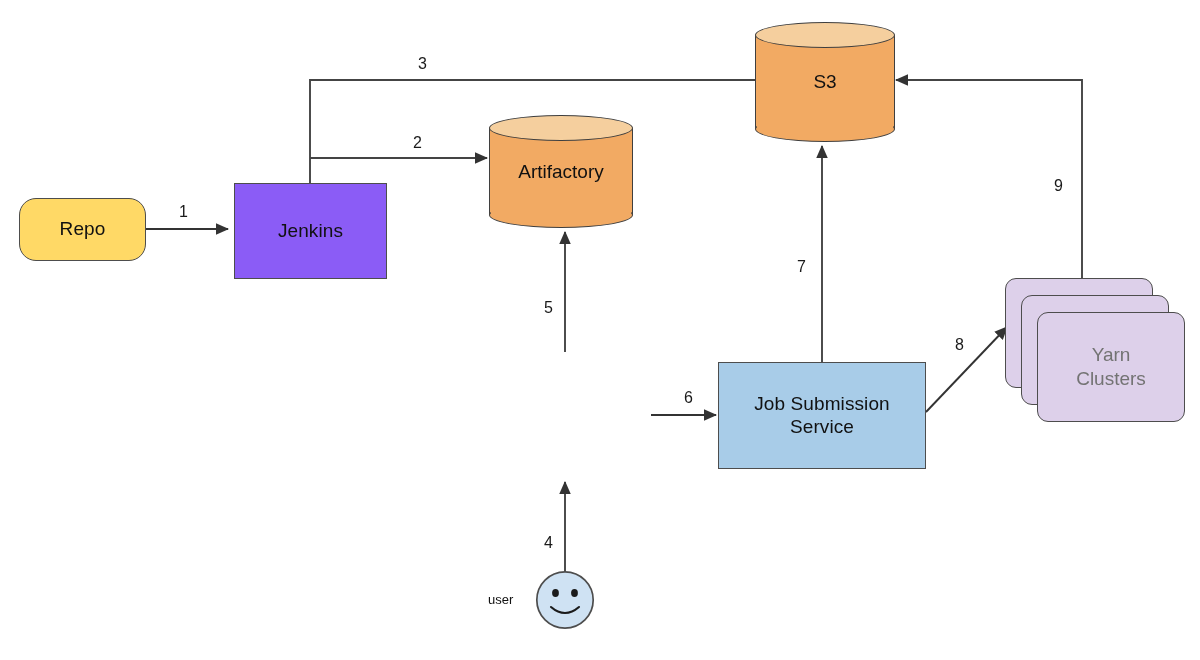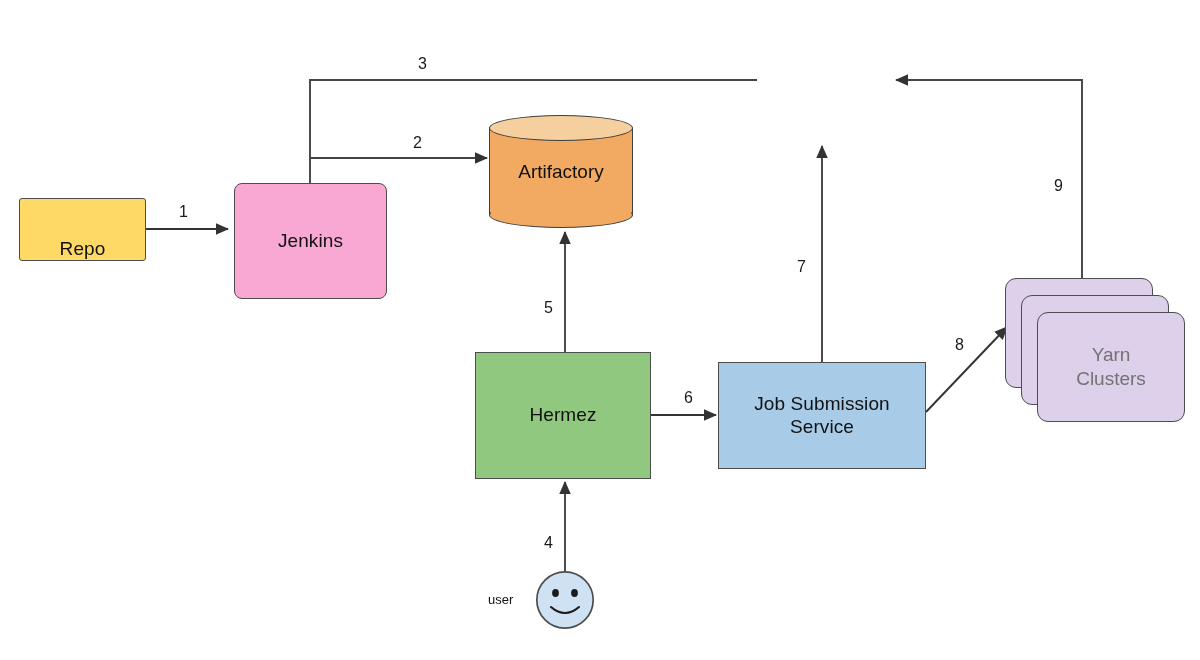--- a/index.html
+++ b/index.html
@@ -35,22 +35,21 @@
     text-align: center;
     color: #111111;
     font-size: 19px;
     line-height: 1.18;
     letter-spacing: 0.1px;
   }
   .rect {
     border: 1.6px solid #4d4d4d;
   }
   .rounded {
-    border-radius: 3px;
-    align-items: flex-end;
+    border-radius: 17px;
   }
   .node-label {
     position: relative;
     z-index: 3;
     padding: 0 4px;
     white-space: pre-line;
   }
   
   .cyl {
     position: absolute;
@@ -189,36 +188,40 @@
   <div class="edge-label" style="left:544px; top:299px;">5</div>
   <div class="edge-label" style="left:684px; top:389px;">6</div>
   <div class="edge-label" style="left:797px; top:258px;">7</div>
   <div class="edge-label" style="left:955px; top:336px;">8</div>
   <div class="edge-label" style="left:1054px; top:177px;">9</div>
 
   <div class="node rect rounded" style="left:19px; top:198px; width:127px; height:63px; background:#ffd966;">
     <span class="node-label">Repo</span>
   </div>
 
-  <div class="node rect" style="left:234px; top:183px; width:153px; height:116px; background:#f9a8d4;border-radius:8px;">
+  <div class="node rect" style="left:234px; top:183px; width:153px; height:96px; background:#8b5cf6;">
     <span class="node-label">Jenkins</span>
   </div>
 
   <div class="cyl" style="left:489px; top:115px; width:144px; height:113px;">
     <div class="cyl-body"></div>
     <div class="cyl-bottom"></div>
     <div class="cyl-bottom-cover"></div>
     <div class="cyl-top"></div>
     <div class="cyl-text">Artifactory</div>
   </div>
 
-
-  <div class="node rect" style="left:475px; top:352px; width:176px; height:127px; background:#8fc87e;">
-    <span class="node-label">Hermez</span>
-  </div>
+  <div class="cyl" style="left:755px; top:22px; width:140px; height:120px;">
+    <div class="cyl-body"></div>
+    <div class="cyl-bottom"></div>
+    <div class="cyl-bottom-cover"></div>
+    <div class="cyl-top"></div>
+    <div class="cyl-text">S3</div>
+  </div>
+
 
   <div class="node rect" style="left:718px; top:362px; width:208px; height:107px; background:#a8cce8;">
     <span class="node-label">Job Submission
 Service</span>
   </div>
 
   <div class="stack" style="left:1005px; top:278px; width:180px; height:145px;">
     <div class="card" style="left:0px; top:0px;"></div>
     <div class="card" style="left:16px; top:17px;"></div>
     <div class="card" style="left:32px; top:34px;"></div>

